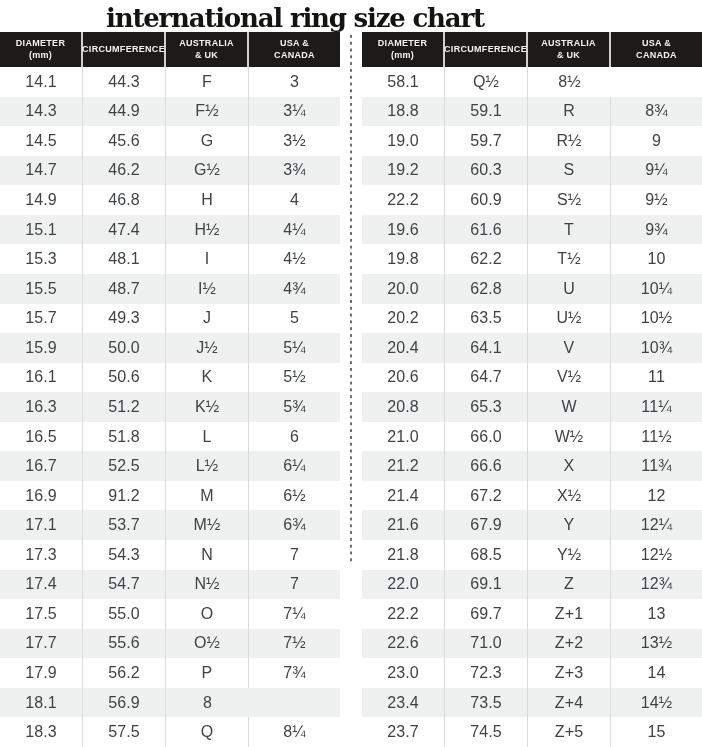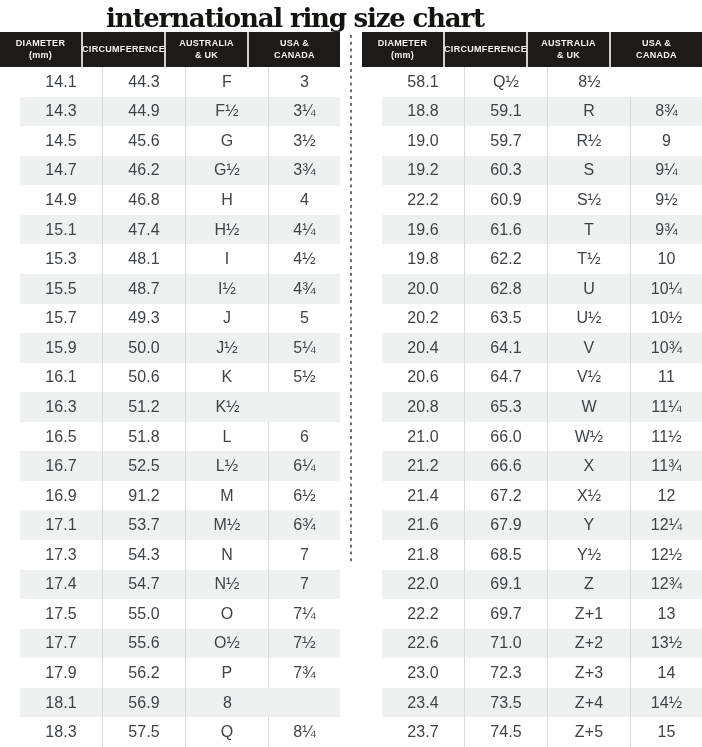--- a/index.html
+++ b/index.html
@@ -49,21 +49,20 @@
     line-height: 11.5px;
     white-space: pre-line;
   }
   .th:not(:last-child) { border-right: 2px solid #cfcfcf; }
 
   .tbody { width: 100%; }
   .tr {
     display: grid;
     grid-template-columns: 83px 83px 83px 1fr;
     height: 29.57px;
-    margin-left: 20px;
   }
   .tbody > .tr:nth-child(even) { background: #eff1f1; }
   .td {
     display: flex;
     align-items: center;
     justify-content: center;
     height: 100%;
     font-size: 16px;
     color: #3f4347;
     letter-spacing: 0.1px;
@@ -174,20 +173,21 @@
     <div class="td">16.1</div>
     <div class="td">50.6</div>
     <div class="td">K</div>
     <div class="td">5½</div>
   </div>
 
   <div class="tr">
     <div class="td">16.3</div>
     <div class="td">51.2</div>
     <div class="td">K½</div>
+    <div class="td">5¾</div>
   </div>
 
   <div class="tr">
     <div class="td">16.5</div>
     <div class="td">51.8</div>
     <div class="td">L</div>
     <div class="td">6</div>
   </div>
 
   <div class="tr">

